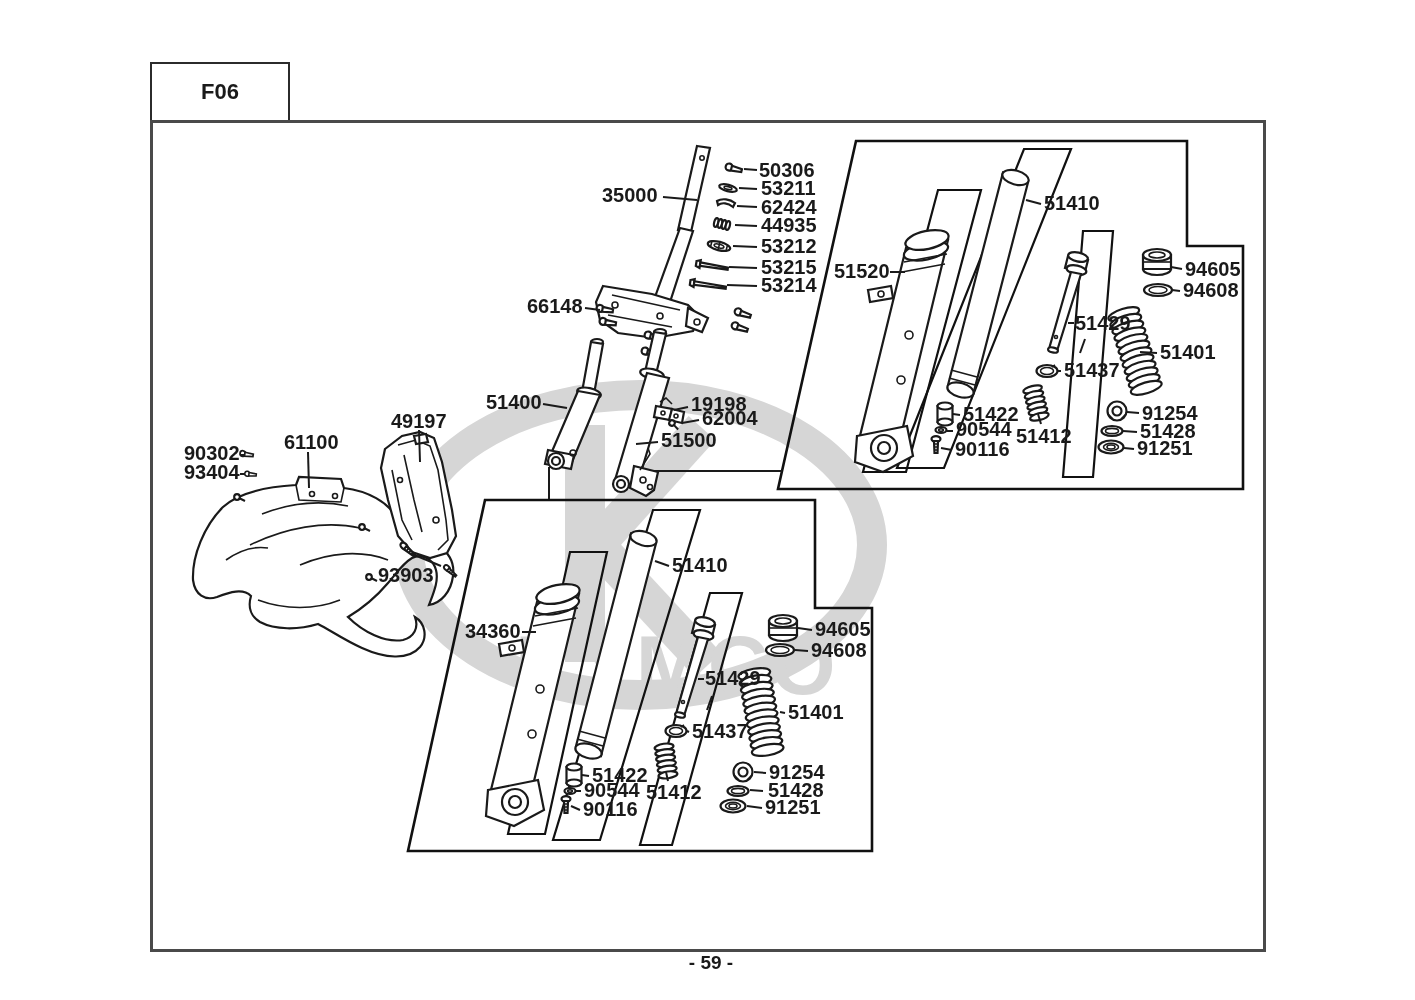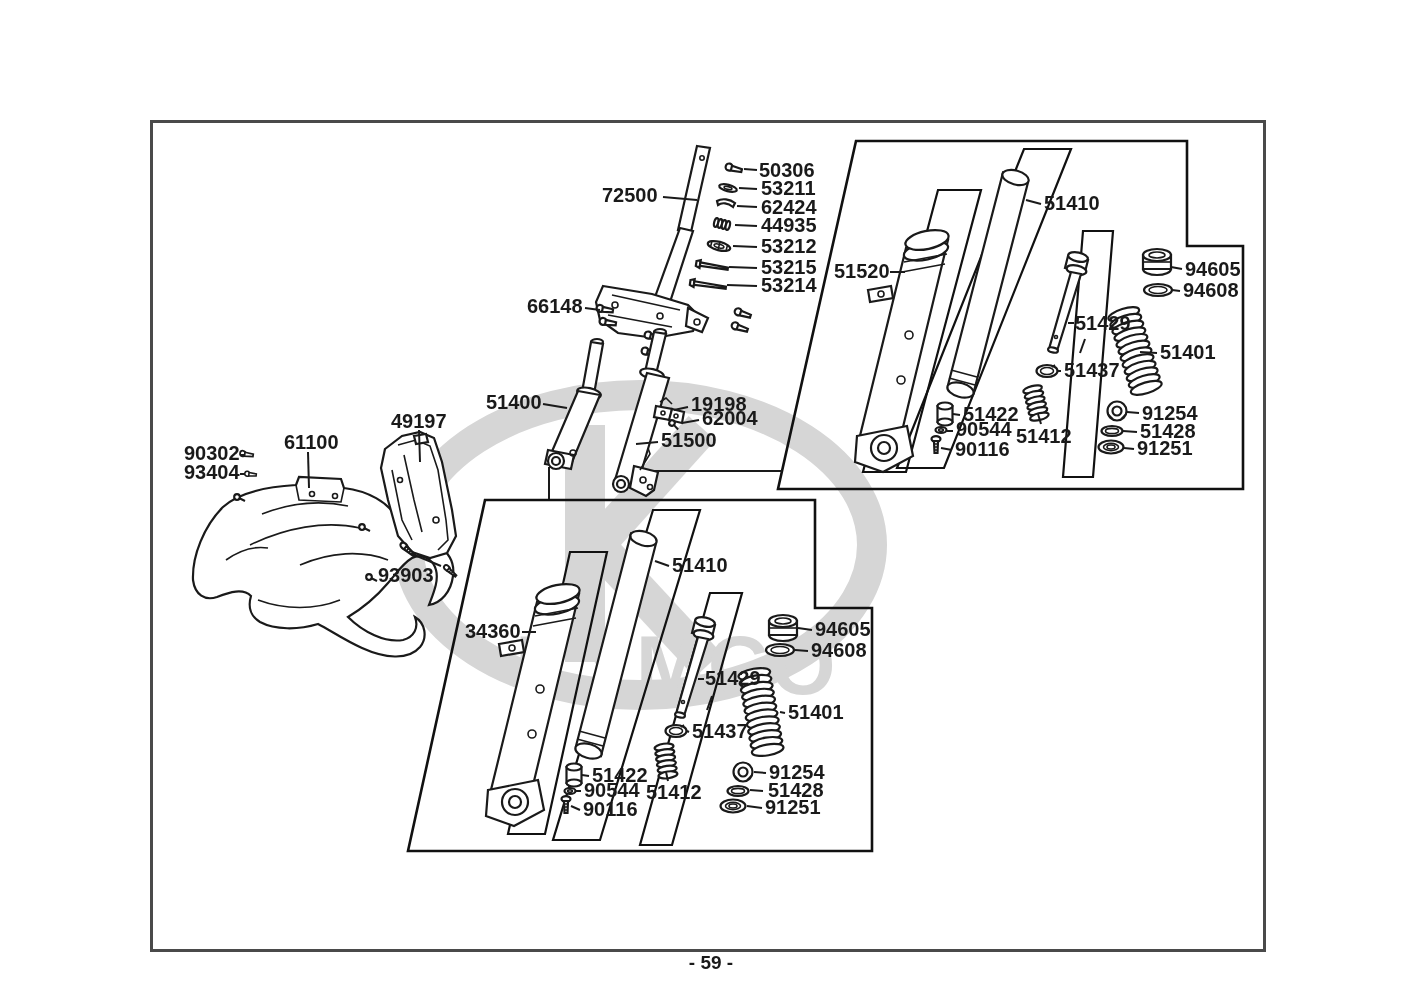--- a/index.html
+++ b/index.html
@@ -21,20 +21,23 @@
   .thin{stroke:#1a1a1a;stroke-width:1.6;fill:none;}
   .box{stroke:#111;stroke-width:2.6;fill:none;}
   .para{stroke:#111;stroke-width:2.2;fill:none;}
   .wm{fill:none;stroke:#d6d6d6;}
 </style>
 </head>
 <body>
 
 <div class="page">
 
+  <div class="code-box">
+    <span>F06</span>
+  </div>
   <div class="frame"></div>
 
   <svg width="1415" height="1000" viewBox="0 0 1415 1000">
 
     <g>
       <ellipse class="wm" cx="640" cy="545" rx="232" ry="150" stroke-width="30"></ellipse>
       <path class="wm" d="M 585,425 L 585,662" stroke-width="40"></path>
       <path class="wm" d="M 594,548 L 702,428" stroke-width="36"></path>
       <path class="wm" d="M 594,542 L 708,665" stroke-width="36"></path>
       <text x="515" y="694" font-size="84" font-weight="bold" fill="#d6d6d6" letter-spacing="2" font-family="Liberation Sans, sans-serif">KYMCO</text>
@@ -381,21 +384,21 @@
       <path class="ln" d="M 589,776 L 582,775"></path>
       <path class="ln" d="M 581,791 L 576,791"></path>
       <path class="ln" d="M 580,810 L 571,806"></path>
       <path class="ln" d="M 668,781 L 666,772"></path>
       <path class="ln" d="M 766,773 L 754,772"></path>
       <path class="ln" d="M 763,791 L 750,790"></path>
       <path class="ln" d="M 762,808 L 747,806"></path>
     </g>
   </svg>
 
-  <div class="callout" style="left:602px;top:185px">72500</div>
+  <div class="callout" style="left:602px;top:185px">35000</div>
   <div class="callout" style="left:759px;top:160px">50306</div>
   <div class="callout" style="left:761px;top:178px">53211</div>
   <div class="callout" style="left:761px;top:197px">62424</div>
   <div class="callout" style="left:761px;top:215px">44935</div>
   <div class="callout" style="left:761px;top:236px">53212</div>
   <div class="callout" style="left:761px;top:257px">53215</div>
   <div class="callout" style="left:761px;top:275px">53214</div>
   <div class="callout" style="left:527px;top:296px">66148</div>
   <div class="callout" style="left:486px;top:392px">51400</div>
   <div class="callout" style="left:691px;top:394px">19198</div>

